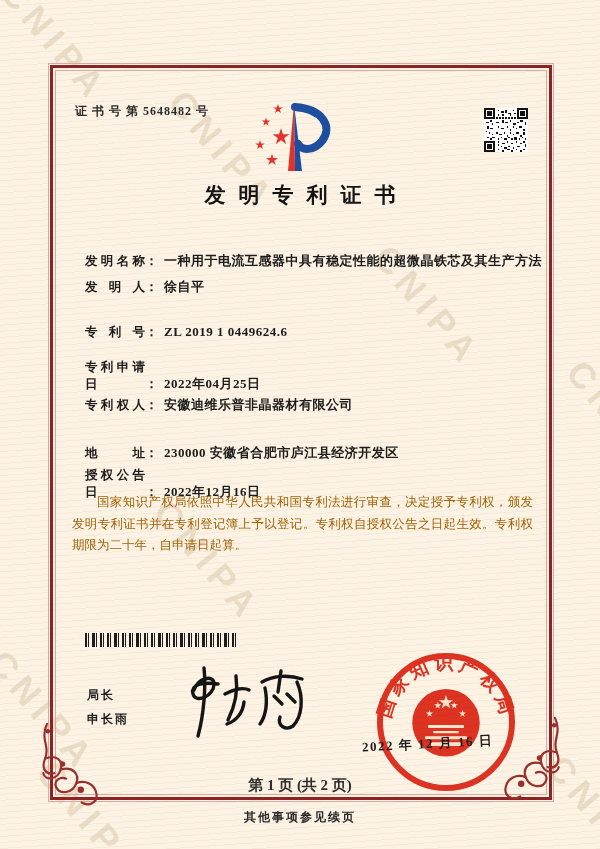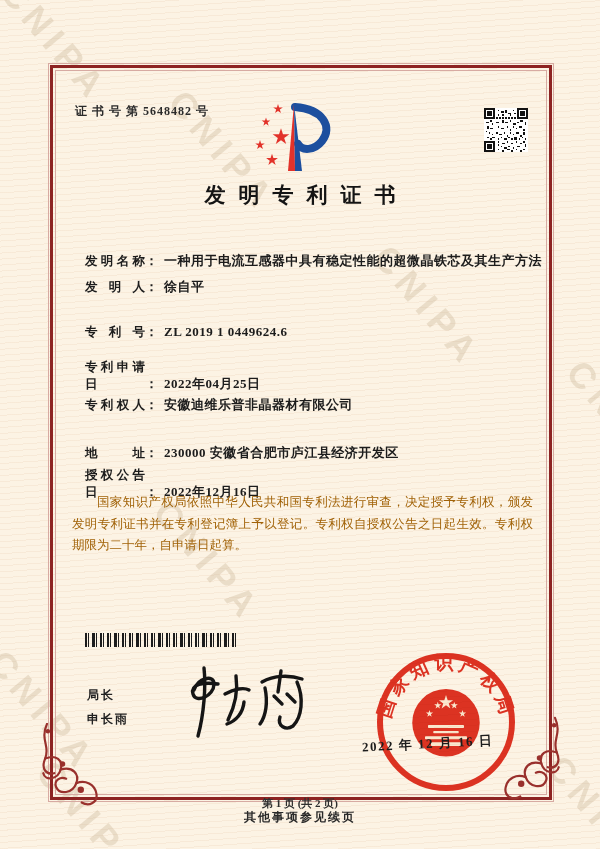--- a/index.html
+++ b/index.html
@@ -47,21 +47,21 @@
   .signer { position:absolute; left:87px; font-family:"Liberation Sans","DejaVu Sans",sans-serif;
     font-size:12px; font-weight:700; color:#222; letter-spacing:2px; }
   .signer-title { top:687px; }
   .signer-name { top:711px; }
   .signature { position:absolute; left:178px; top:664px; width:140px; height:78px; z-index:4; }
 
   .seal { position:absolute; left:371px; top:647px; width:150px; height:150px; z-index:6; opacity:0.95; mix-blend-mode:multiply; }
   .seal-date { position:absolute; left:362px; top:735px; z-index:7; font-size:13px; font-weight:700;
     color:#1d1d1d; letter-spacing:1.5px; transform:rotate(-3deg); white-space:nowrap; }
 
-  .page-no { position:absolute; left:0; top:776px; width:100%; text-align:center; font-size:11px; font-weight:700; color:#2f2f2f; z-index:3;margin-top:20px; }
+  .page-no { position:absolute; left:0; top:776px; width:100%; text-align:center; font-size:15px; font-weight:700; color:#2f2f2f; z-index:3; }
   .cont-note { position:absolute; left:0; top:809px; width:100%; text-align:center; font-size:12px; font-weight:600; color:#2a2a2a; z-index:3; letter-spacing:2px; }
 
   .orn { position:absolute; z-index:4; }
   .orn-left { left:36px; top:723px; width:64px; height:84px; }
   .orn-right { left:502px; top:715px; width:64px; height:88px; transform:scaleX(-1); }
 </style>
 </head>
 <body>
 
 <div class="page">

